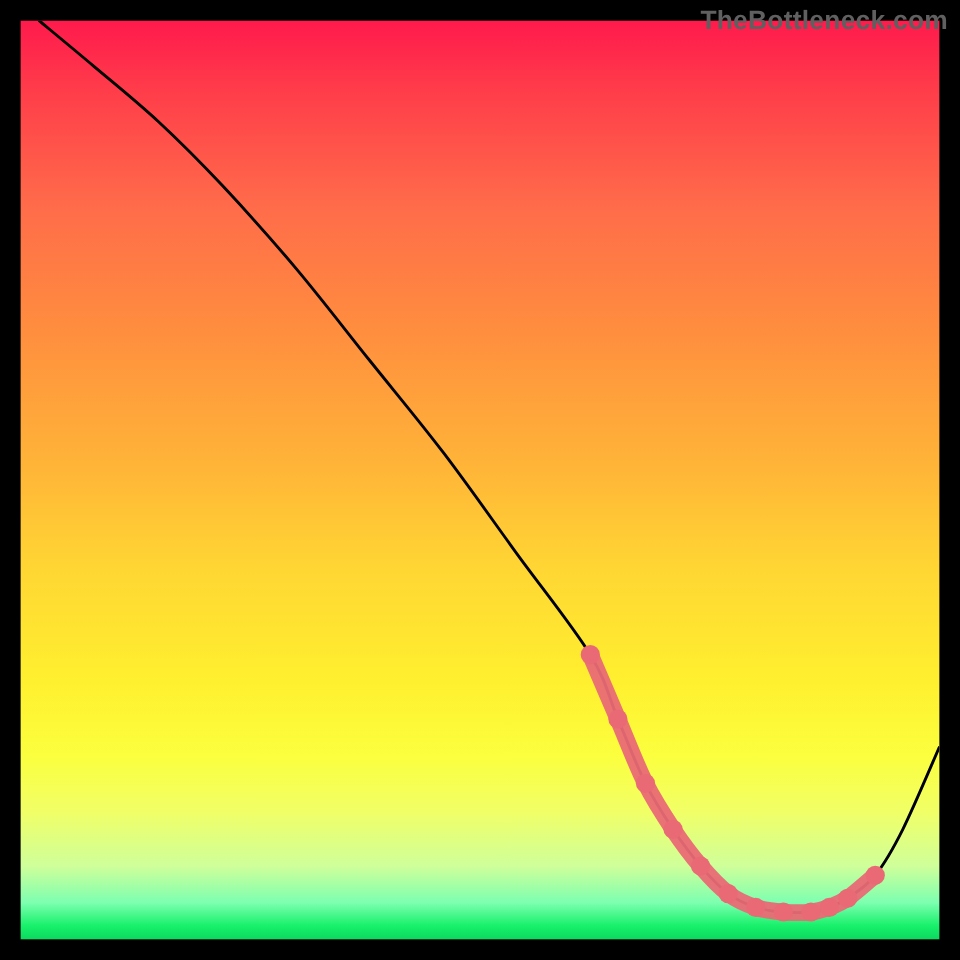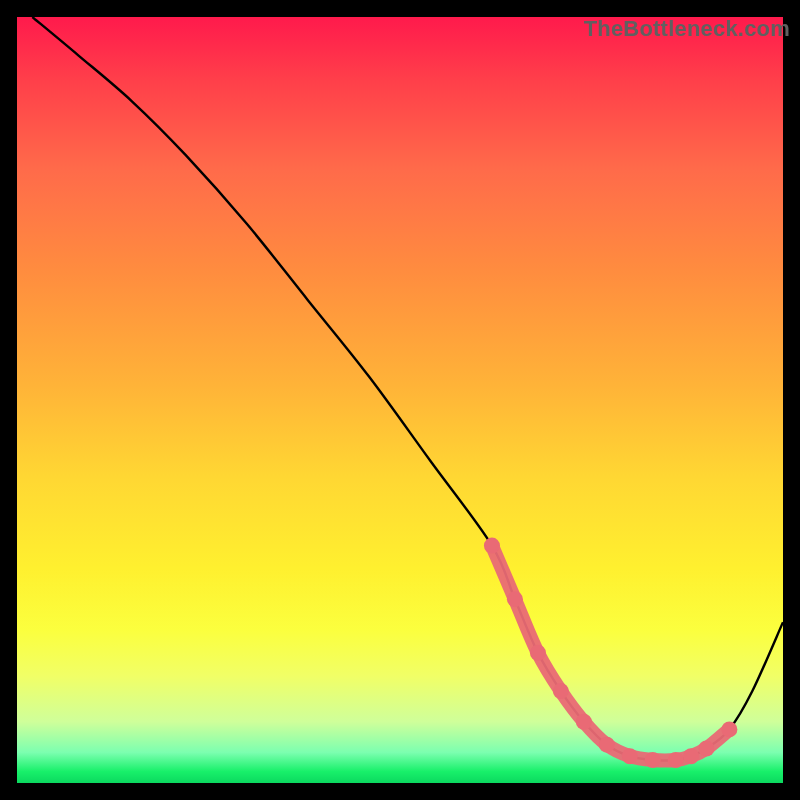--- a/index.html
+++ b/index.html
@@ -20,21 +20,20 @@
   }
   .watermark {
     position: absolute;
     top: 4px;
     right: 10px;
     font-size: 22px;
     font-weight: 600;
     color: #606060;
     letter-spacing: 0.2px;
     z-index: 10;
-    margin-top: 12px;
   }
   .plot-area {
     position: absolute;
     left: 17px;
     top: 17px;
     width: 766px;
     height: 766px;
     overflow: hidden;
   }
   .gradient-bg {

